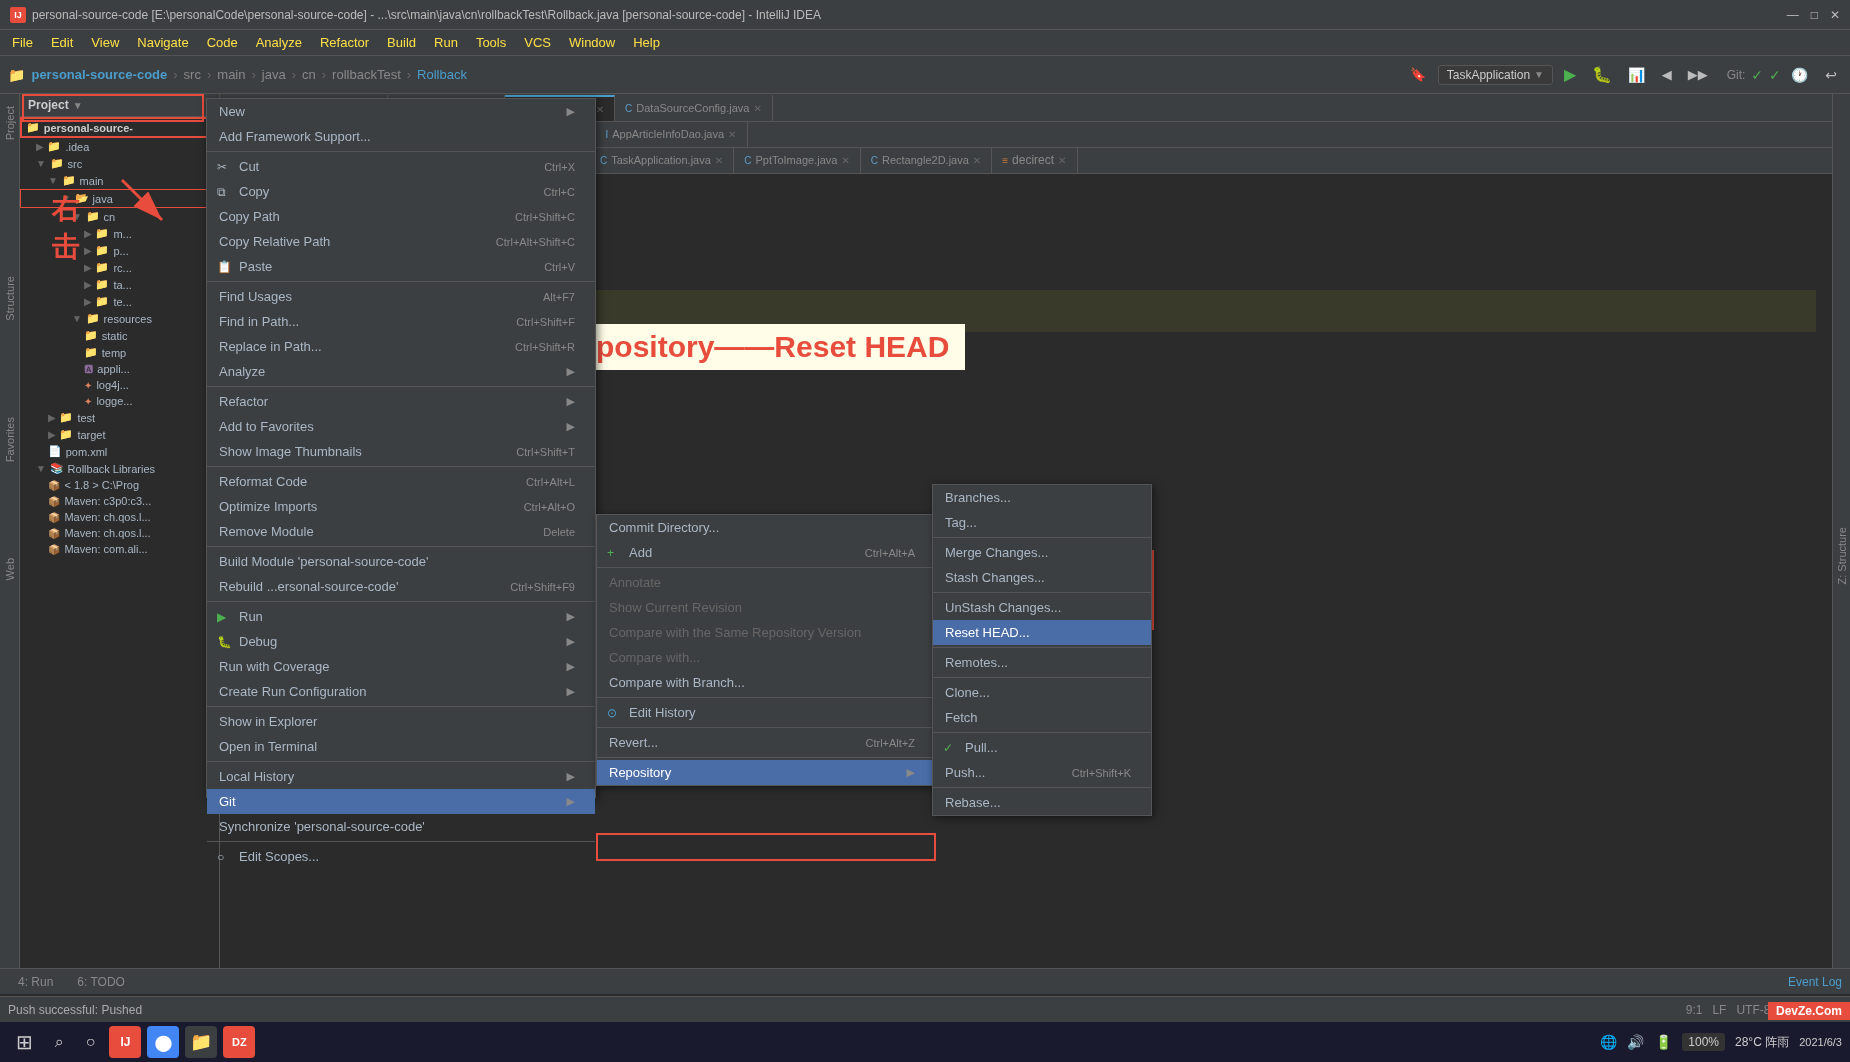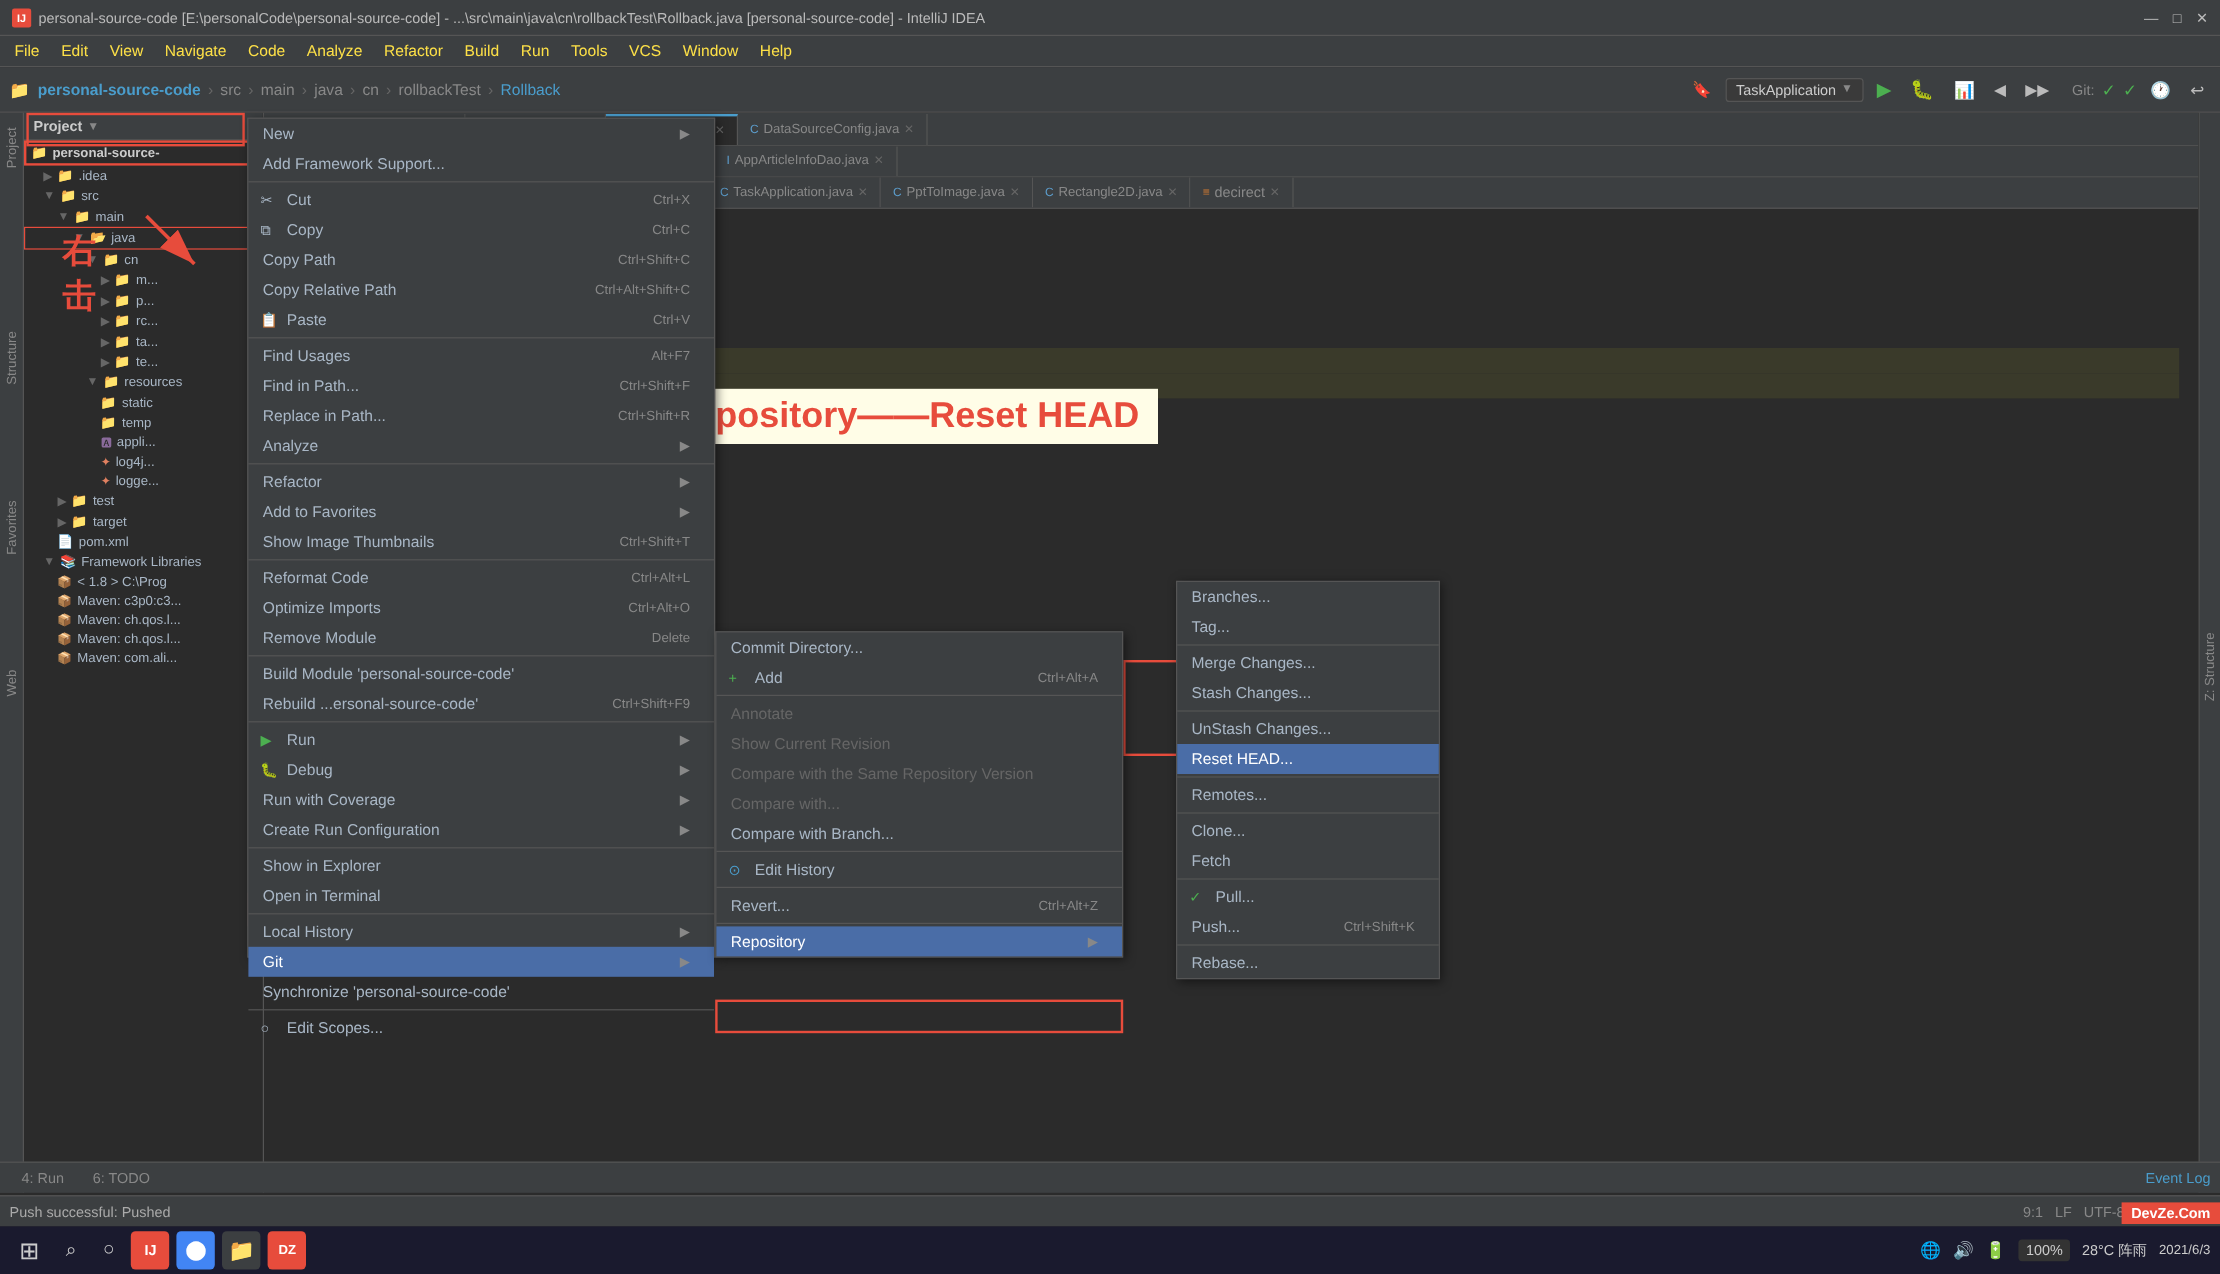--- a/index.html
+++ b/index.html
@@ -528,21 +528,21 @@
       <span class="folder-icon">📁</span>
       <span style="font-size:11px;">target</span>
     </div>
     <div class="tree-item" style="padding-left:28px;">
       <span class="xml-icon">📄</span>
       <span style="font-size:11px;">pom.xml</span>
     </div>
     <div class="tree-item" style="padding-left:16px;">
       <span style="color:#666;font-size:10px;">▼</span>
       <span class="folder-icon">📚</span>
-      <span style="font-size:11px;">Framework Libraries</span>
+      <span style="font-size:11px;">Rollback Libraries</span>
     </div>
     <div class="tree-item" style="padding-left:28px;">
       <span style="font-size:10px;">📦</span>
       <span style="font-size:11px;">&lt; 1.8 &gt; C:\Prog</span>
     </div>
     <div class="tree-item" style="padding-left:28px;">
       <span style="font-size:10px;">📦</span>
       <span style="font-size:11px;">Maven: c3p0:c3...</span>
     </div>
     <div class="tree-item" style="padding-left:28px;">
@@ -819,21 +819,21 @@
   </div>
   <div class="cm-separator"></div>
   <div class="cm-item has-icon">
     <span class="cm-icon">○</span>
     <span>Edit Scopes...</span>
   </div>
 </div>
 
 <div class="red-box" style="top:744px;left:206px;width:390px;height:28px;"></div>
 
-<div class="context-menu" style="top:502px;left:596px;width:340px;">
+<div class="context-menu" style="top:490px;left:596px;width:340px;">
   <div class="cm-item">
     <span>Commit Directory...</span>
   </div>
   <div class="cm-item has-icon">
     <span class="cm-icon" style="color:#4caf50;">+</span>
     <span>Add</span>
     <span class="cm-shortcut">Ctrl+Alt+A</span>
   </div>
   <div class="cm-separator"></div>
   <div class="cm-item disabled">
@@ -863,21 +863,21 @@
   </div>
   <div class="cm-separator"></div>
   <div class="cm-item active">
     <span>Repository</span>
     <span class="cm-arrow">▶</span>
   </div>
 </div>
 
 <div class="red-box" style="top:833px;left:596px;width:340px;height:28px;"></div>
 
-<div class="context-menu" style="top:460px;left:980px;width:220px;">
+<div class="context-menu" style="top:460px;left:932px;width:220px;">
   <div class="cm-item">
     <span>Branches...</span>
   </div>
   <div class="cm-item">
     <span>Tag...</span>
   </div>
   <div class="cm-separator"></div>
   <div class="cm-item">
     <span>Merge Changes...</span>
   </div>

